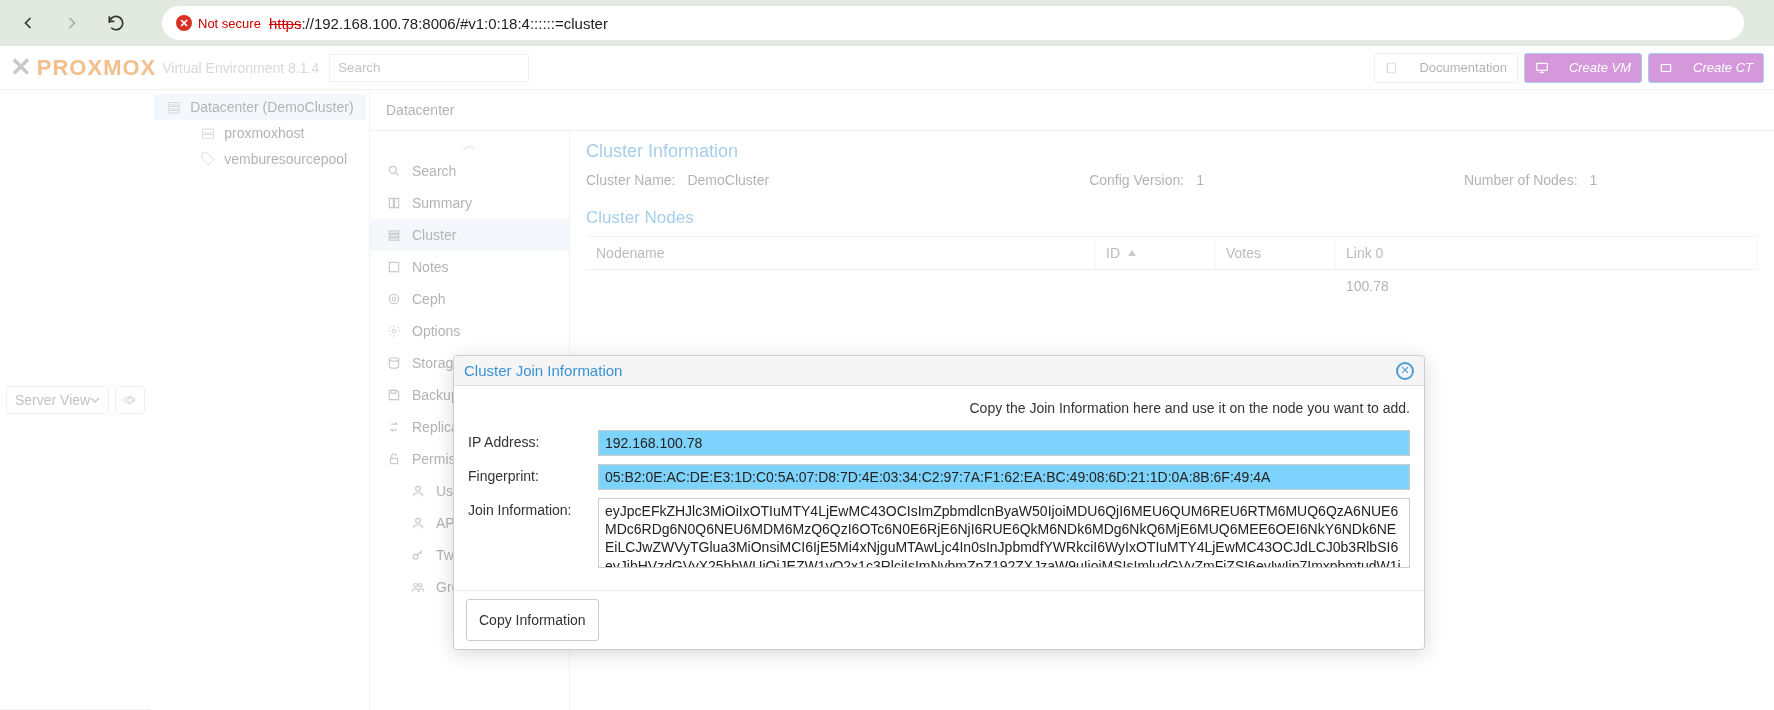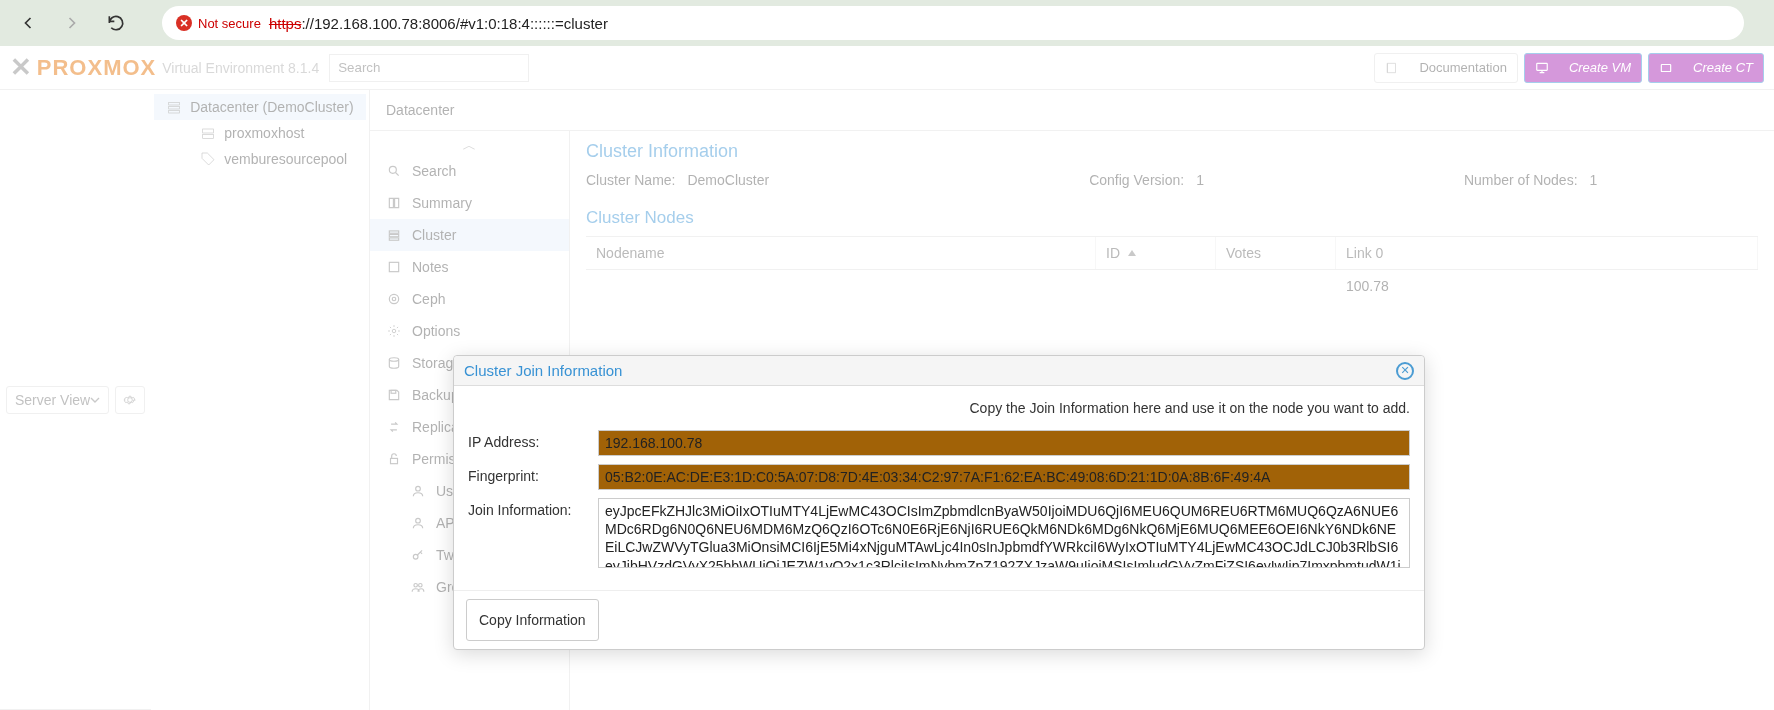--- a/index.html
+++ b/index.html
@@ -68,21 +68,21 @@
 .grid-row { display:flex; color:#555; font-size:14px; }
 .grid-row > div { padding:8px 10px; }
 .modal { position:absolute; left:453px; top:355px; width:972px; height:295px; background:#fff; border:1px solid #ccc; border-radius:4px; box-shadow:0 4px 20px rgba(0,0,0,0.15); z-index:10; display:flex; flex-direction:column; }
 .modal-head { height:34px; background:#f5f5f5; border-bottom:1px solid #ddd; display:flex; align-items:center; padding:0 10px; border-radius:4px 4px 0 0; }
 .modal-title { color:#3892d4; font-size:15px; flex:1; }
 .modal-close { width:18px; height:18px; border:2px solid #4b9cd3; border-radius:50%; color:#4b9cd3; display:flex; align-items:center; justify-content:center; font-size:11px; cursor:pointer; }
 .modal-body { padding:14px; flex:1; color:#333; font-size:14px; }
 .modal-desc { margin-bottom:14px;text-align:right; }
 .form-row { display:flex; align-items:flex-start; margin-bottom:8px; }
 .form-label { width:130px; padding-top:4px; }
-.form-input { flex:1; height:26px; border:1px solid #ccc; padding:3px 6px; font-size:14px; color:#222; background:#a16207; }
+.form-input { flex:1; height:26px; border:1px solid #ccc; padding:3px 6px; font-size:14px; color:#222; background:#7dd3fc; }
 .form-textarea { flex:1; height:70px; border:1px solid #ccc; padding:3px 6px; font-size:14px; color:#222; background:#fff; resize:none; white-space:normal; word-break:break-all; overflow:hidden; font-family:inherit; line-height:1.3; }
 .modal-foot { padding:8px 12px; border-top:1px solid #eee; }
 .copy-btn { height:42px; padding:0 12px; border:1px solid #ccc; background:#fff; color:#333; border-radius:3px; cursor:pointer; font-size:14px; }
 
 
 .app-header, .main, .sidebar, .content { position:relative; }
 .dimmer { position:absolute; left:0; top:46px; width:1774px; height:664px; background:rgba(255,255,255,0.55); z-index:4; pointer-events:none; }
 
 .arrow-up { display:inline-block; width:0; height:0; border-left:4px solid transparent; border-right:4px solid transparent; border-bottom:6px solid #888; margin-left:4px; }
 

